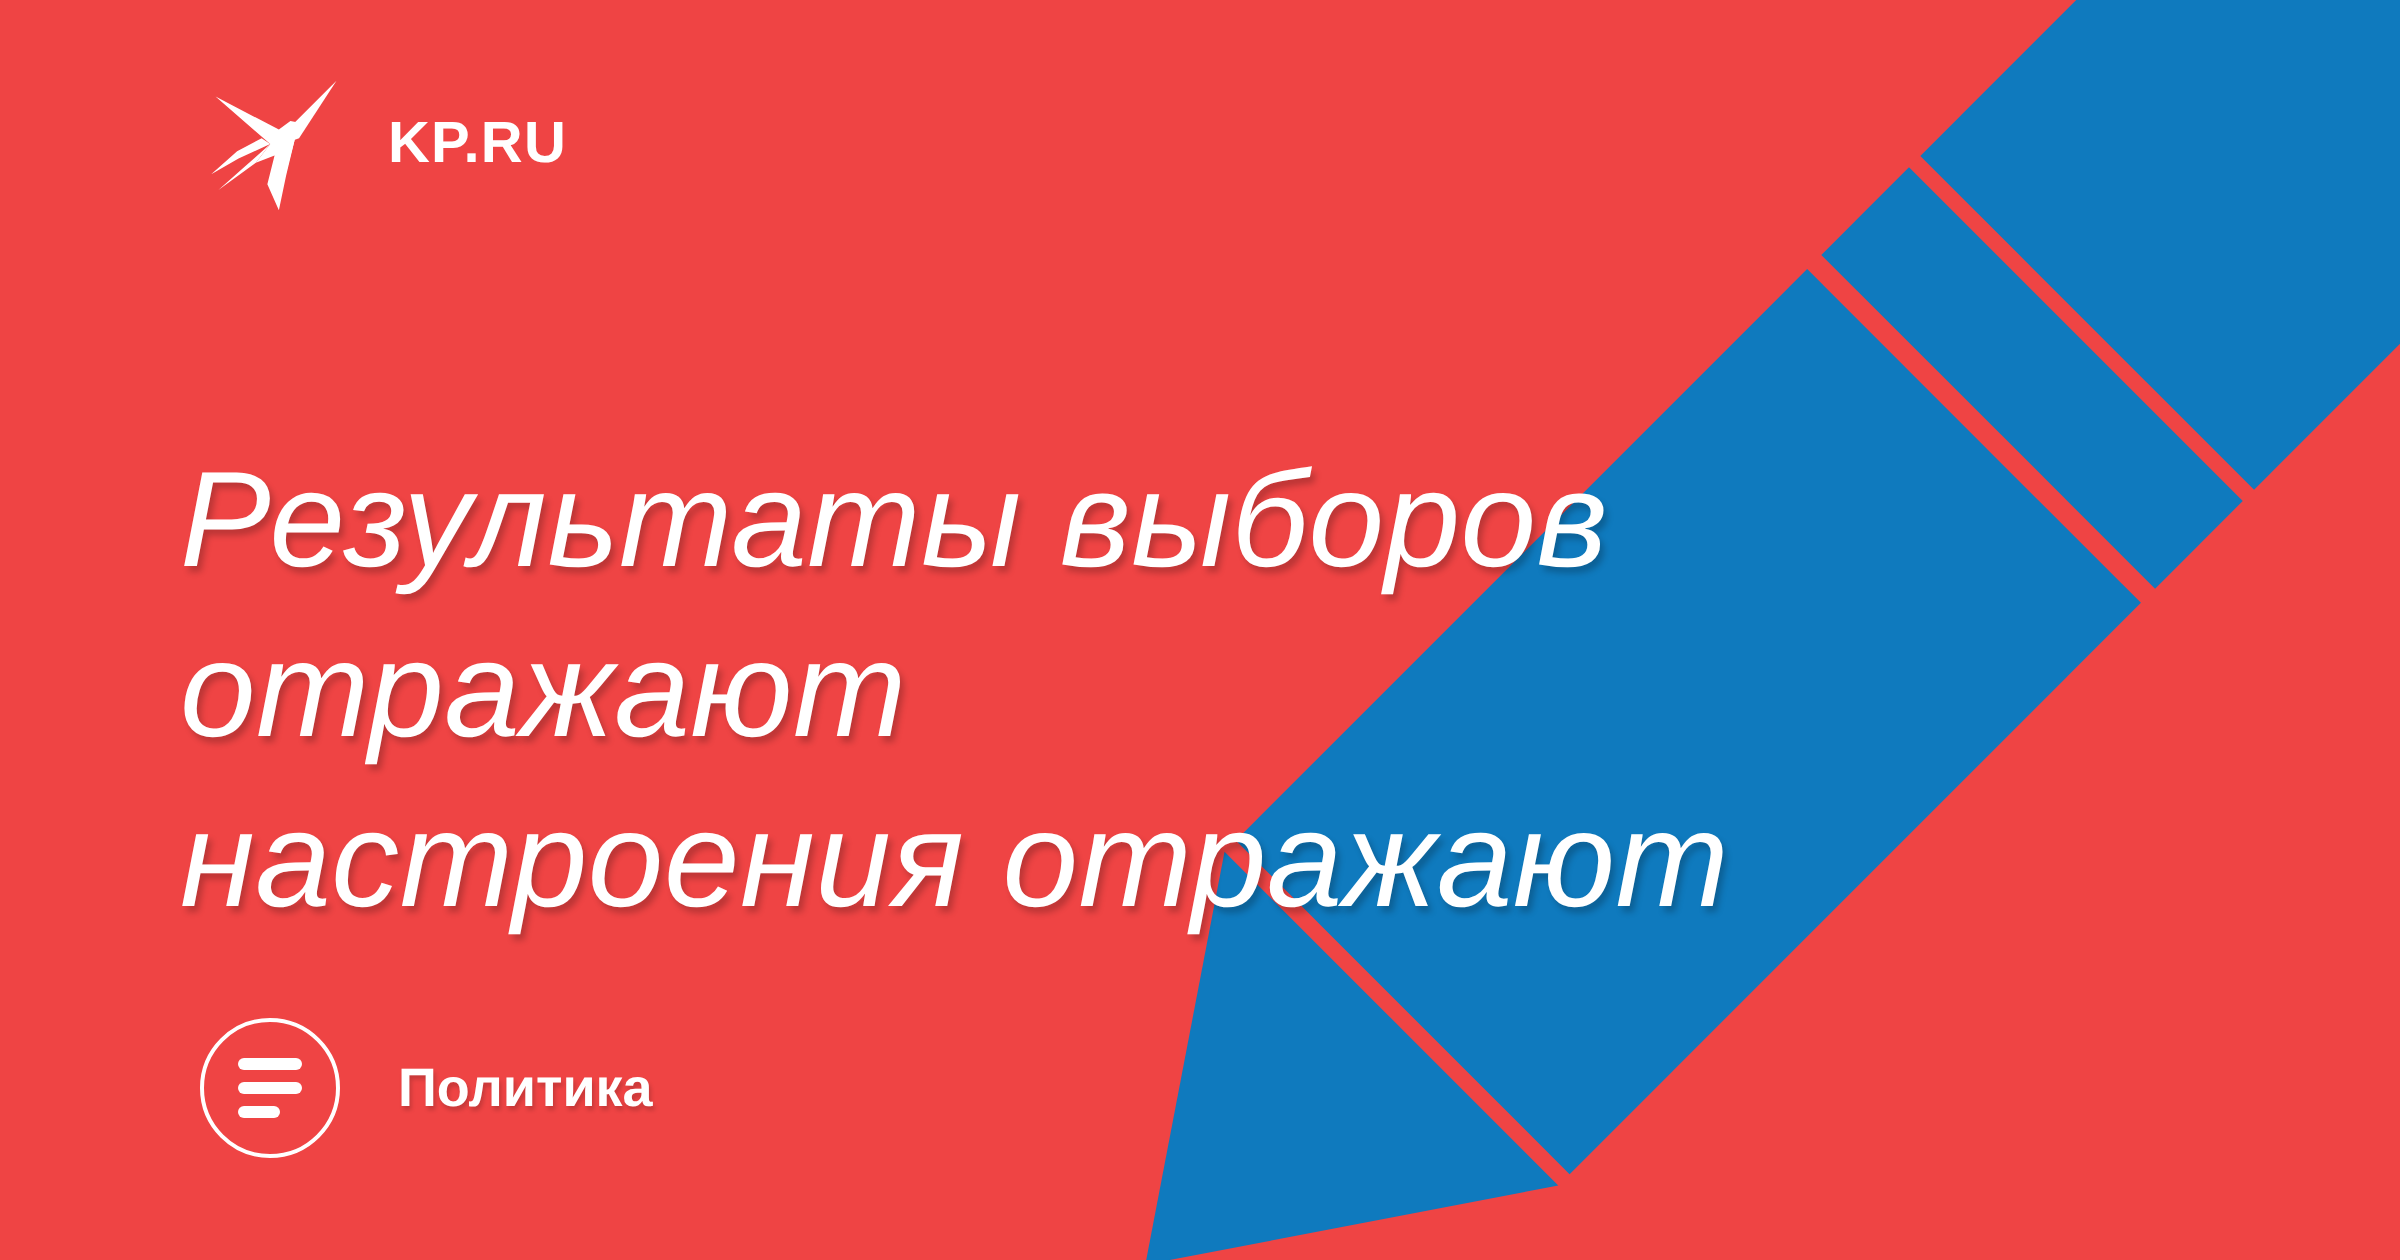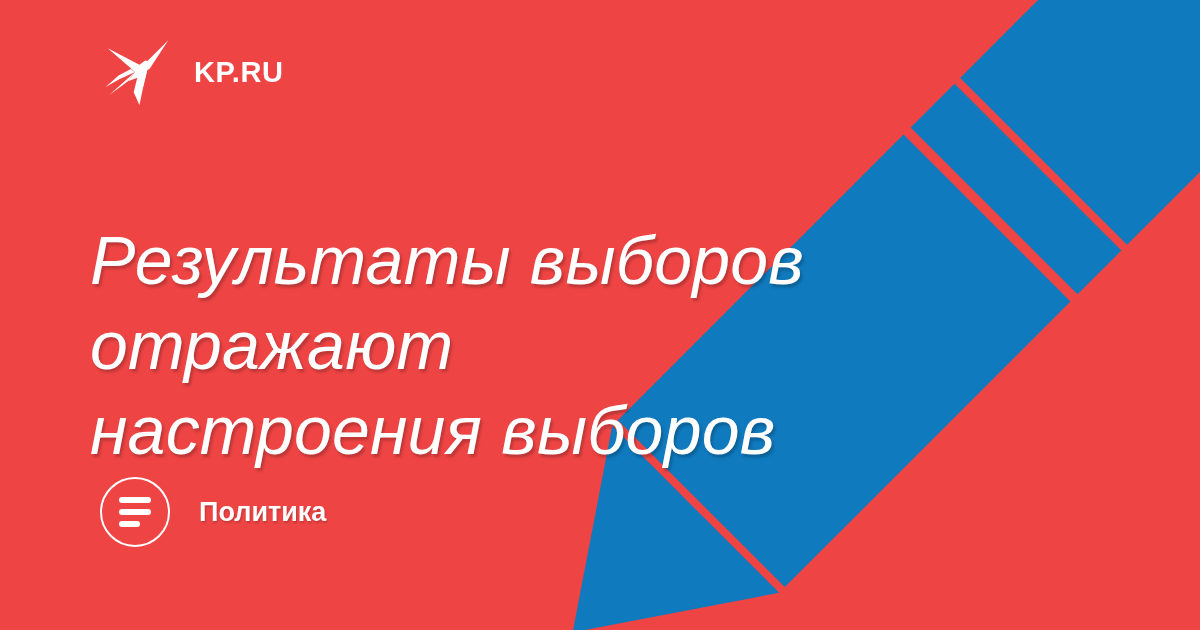--- a/index.html
+++ b/index.html
@@ -73,21 +73,21 @@
     text-shadow: 2px 3px 3px rgba(0, 0, 0, 0.22);
     margin: 0;
     font-style: italic;
   }
   .headline-line { display: block; }
 
   
   .category {
     position: absolute;
     left: 100px;
-    top: 476px;
+    top: 508px;
     display: flex;
     align-items: center;
     height: 72px;
   }
   .category-circle {
     width: 70px;
     height: 70px;
     border: 2px solid #ffffff;
     border-radius: 50%;
     box-sizing: border-box;
@@ -147,21 +147,21 @@
         <path d="M63 47 L57 72 L52 96 L44 78 L49 58 L63 47 Z"></path>
         <path d="M36 63 L10 82 L28 66 L46 50 L36 63 Z"></path>
         <path d="M46 50 L24 60 L5 71 L23 55 L40 46 Z"></path>
       </g>
     </svg>
     <span class="brand-word">KP.RU</span>
   </div>
 
   <h1 class="headline">
     <span class="headline-line">Результаты выборов отражают</span>
-    <span class="headline-line">настроения выборов</span>
+    <span class="headline-line">настроения отражают</span>
   </h1>
 
   <div class="category">
     <span class="category-circle">
       <span class="bar bar-1"></span>
       <span class="bar bar-2"></span>
       <span class="bar bar-3"></span>
     </span>
     <span class="category-label">Политика</span>
   </div>

